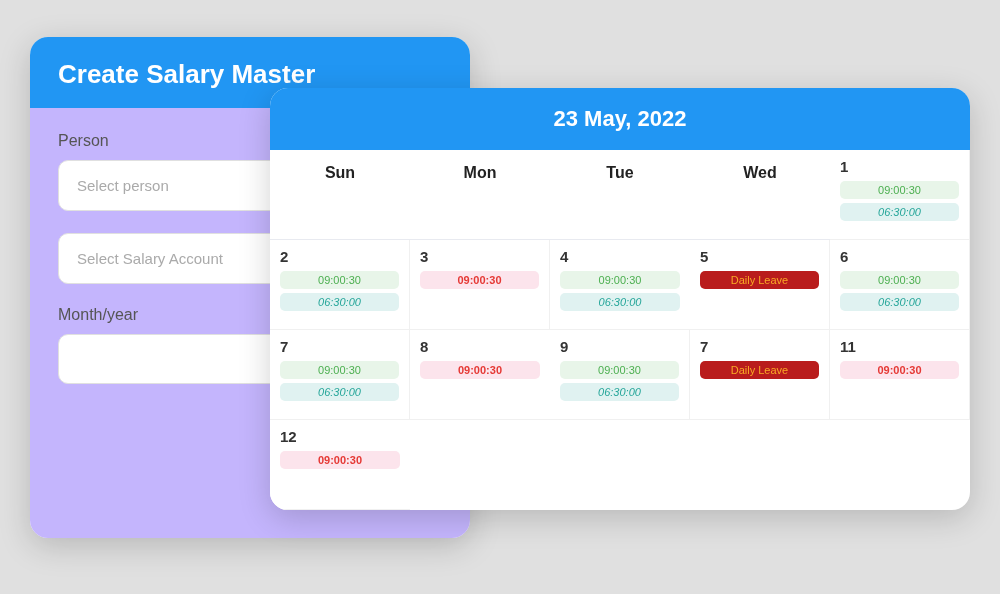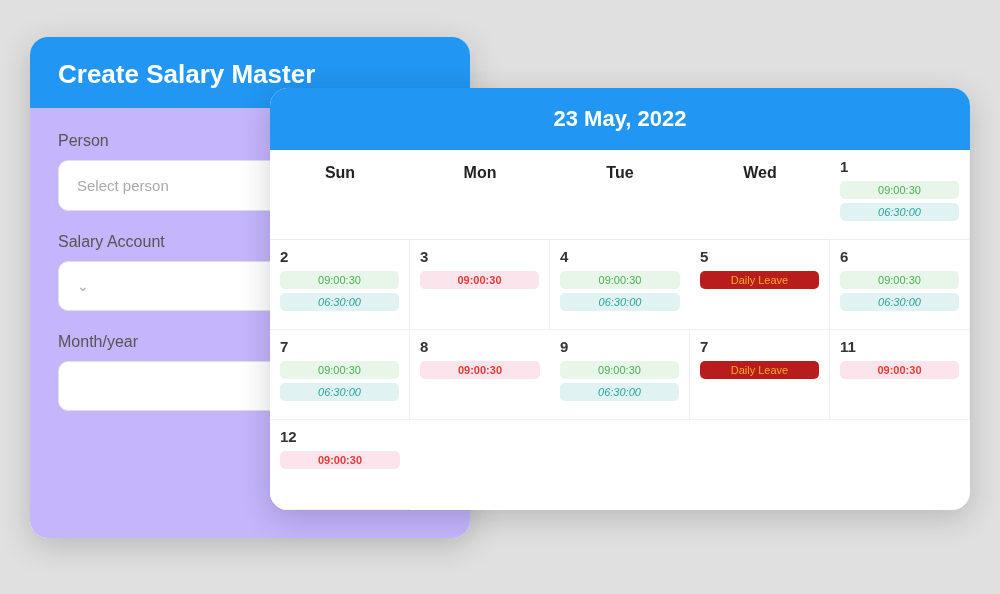--- a/index.html
+++ b/index.html
@@ -161,22 +161,22 @@
 
       <div class="field-section">
         <div class="field-label">Person</div>
         <div class="select-box">
           <span>Select person</span>
           <span class="chevron">⌄</span>
         </div>
       </div>
 
       <div class="field-section">
-        <div class="field-label">Salary Account</div>
         <div class="select-box">
+          <span>Select Salary Account</span>
           <span class="chevron">⌄</span>
         </div>
       </div>
 
       <div class="field-section">
         <div class="field-label">Month/year</div>
         <div class="select-box">
           <span style="color:#ccc;"></span>
           <span class="chevron">⌄</span>
         </div>

